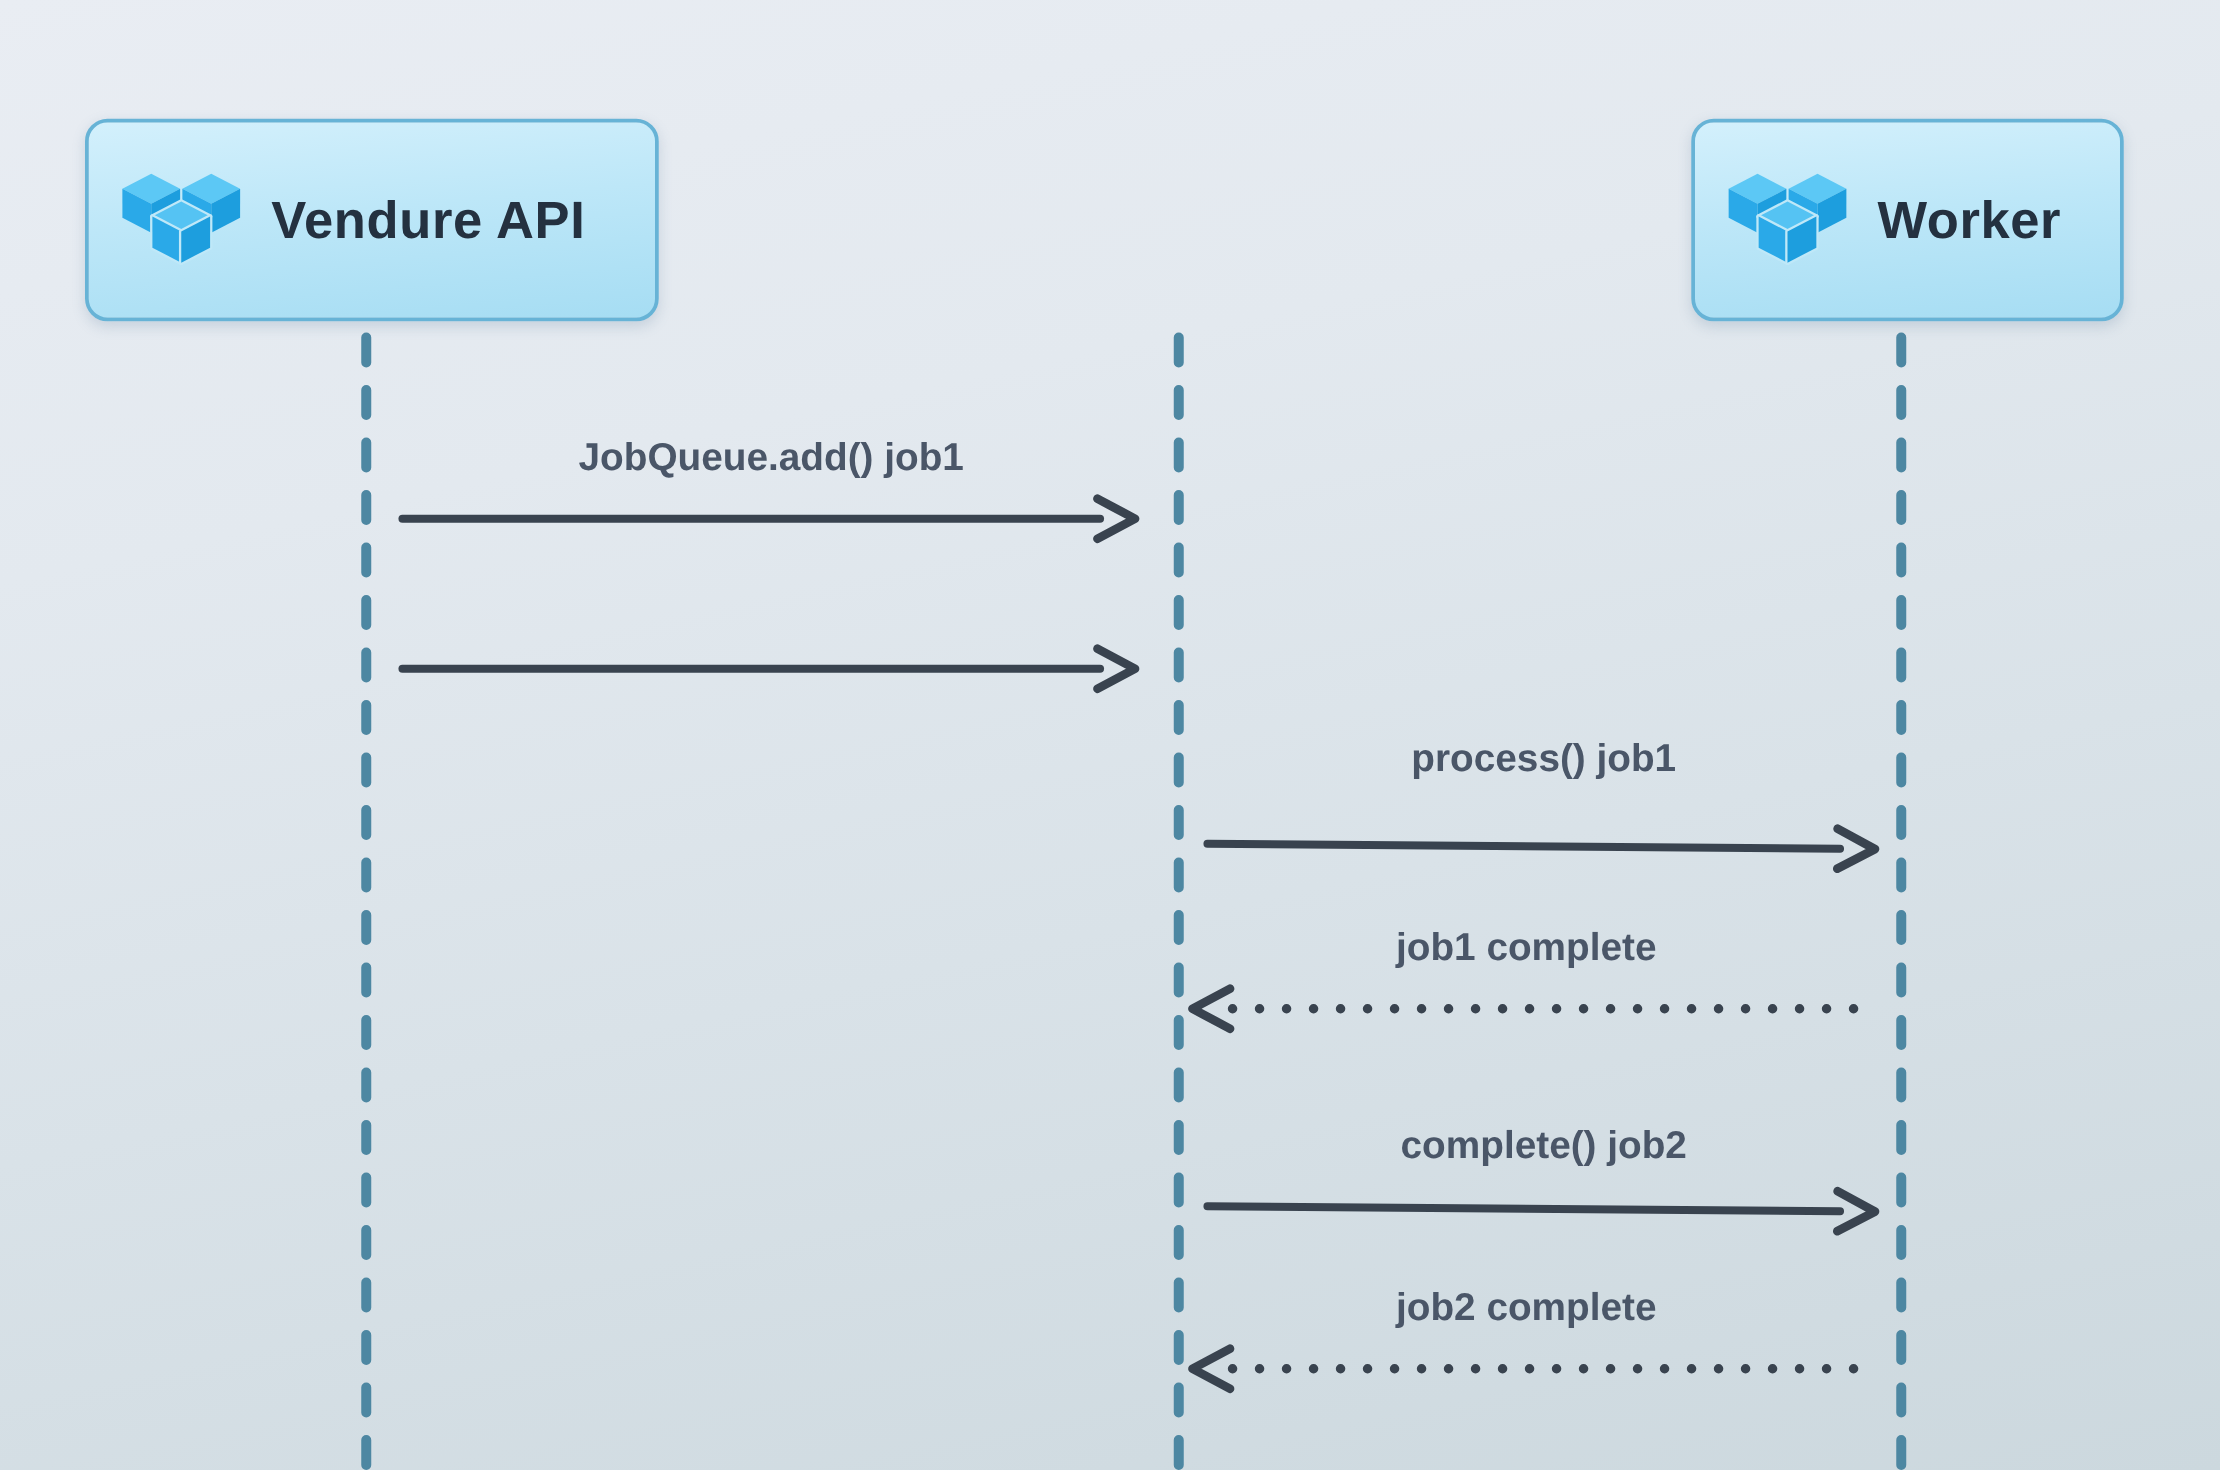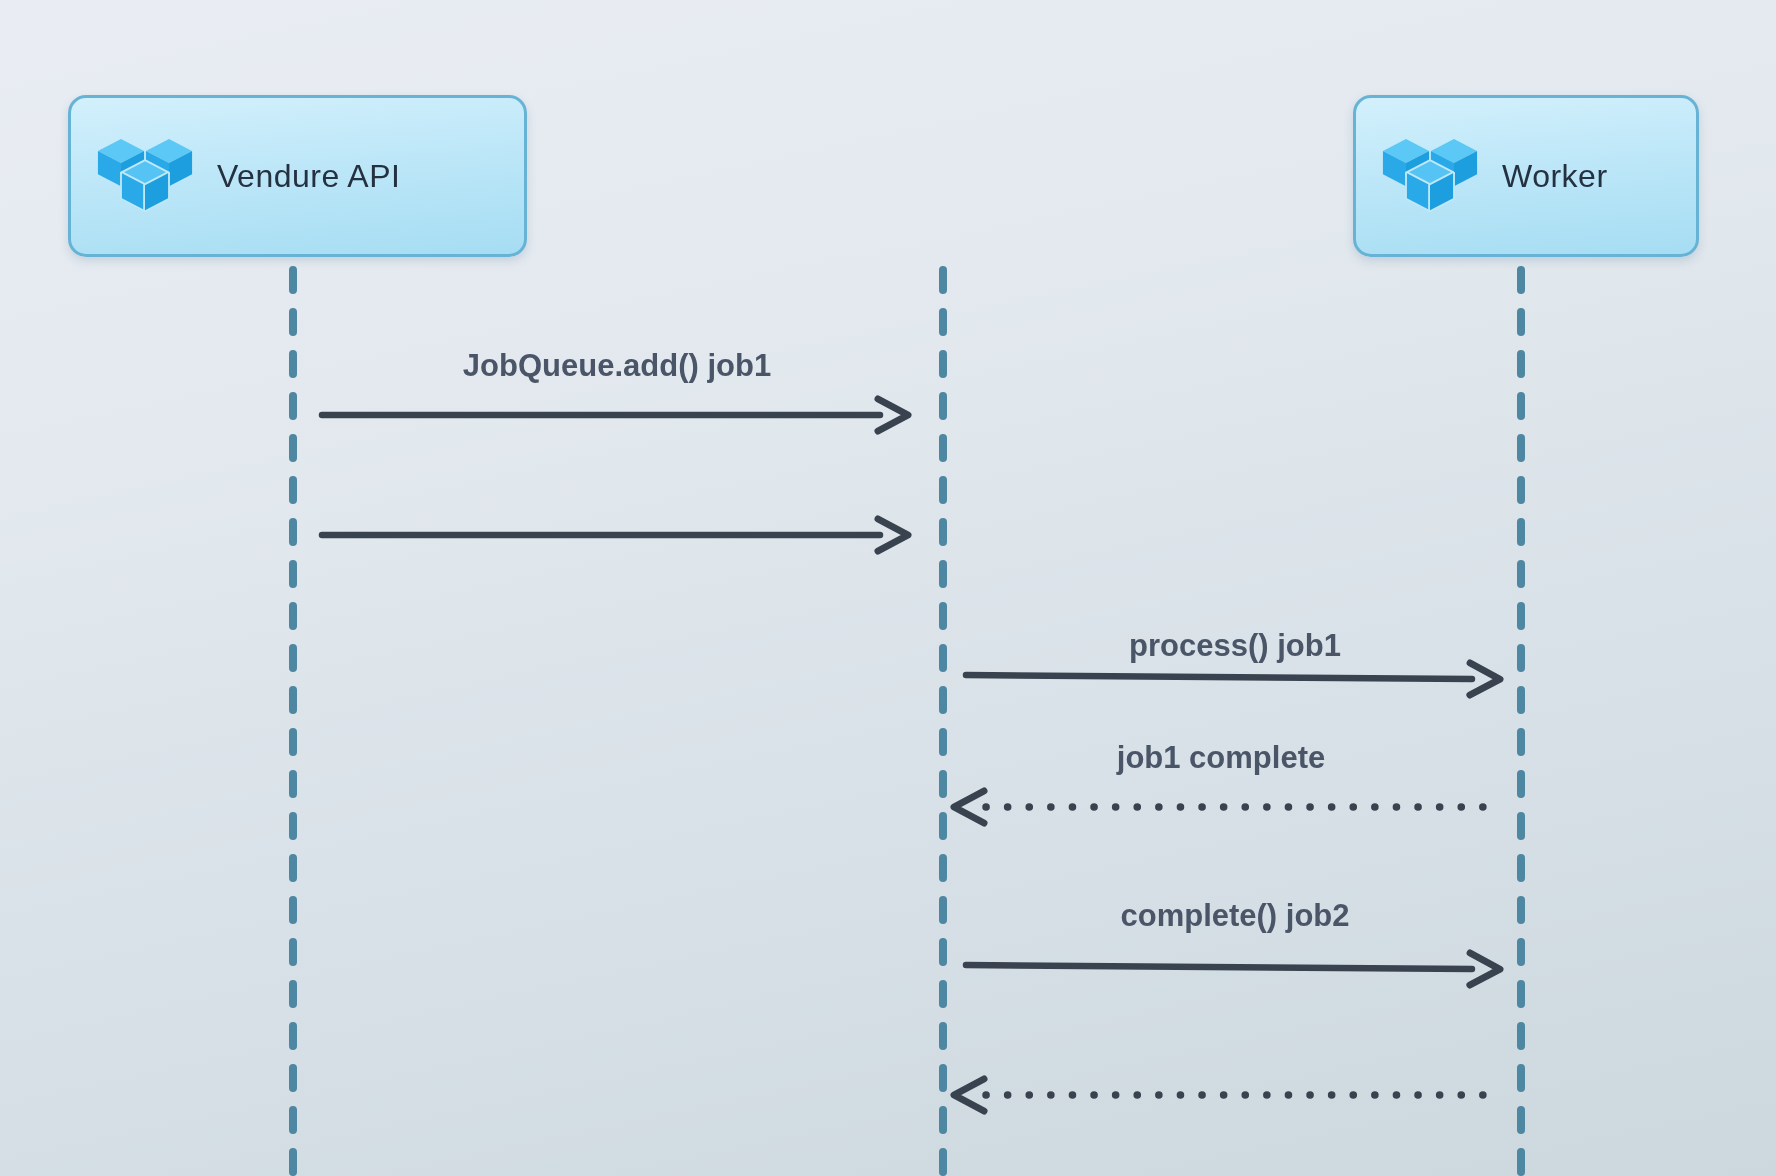--- a/index.html
+++ b/index.html
@@ -29,39 +29,39 @@
   }
   .actor.periwinkle{
     background:linear-gradient(180deg,#eaeffa 0%,#dde6f6 40%,#c8d5ed 100%);
     border:none;
     box-shadow:0 4px 10px rgba(90,125,155,0.18);
   }
   .actor-vendure{left:68px;width:459px;}
   .actor-job{left:725px;width:442px;}
   .actor-worker{left:1353px;width:346px;}
   .actor-title{
-    font-size:32px;font-weight:400;color:#243140;letter-spacing:0.5px;
+    font-size:42px;font-weight:700;color:#243140;letter-spacing:0.5px;
     white-space:nowrap;
     text-align:right;
   }
   .actor-icon{display:flex;align-items:center;}
   
   .lifeline{position:absolute;top:262px;width:12px;height:914px;}
   
   .msg-label{
     position:absolute;height:46px;line-height:46px;
     text-align:center;font-size:31px;font-weight:700;color:#4a5668;
     white-space:nowrap;
   }
   .msg-arrow{position:absolute;height:52px;}
   .tilt{transform:rotate(0.45deg);transform-origin:0 50%;}
   
   .lbl-1{left:318px;width:598px;top:343px;}
   .lbl-2{left:318px;width:598px;top:463px;}
-  .lbl-3{left:962px;width:546px;top:623px;}
+  .lbl-3{left:962px;width:546px;top:584px;}
   .lbl-4{left:946px;width:550px;top:735px;}
   .lbl-5{left:962px;width:546px;top:893px;}
   .lbl-6{left:946px;width:550px;top:1023px;}
   
   .arr-1{left:318px;width:598px;top:389px;}
   .arr-2{left:318px;width:598px;top:509px;}
   .arr-3{left:962px;width:546px;top:649px;}
   .arr-4{left:946px;width:550px;top:781px;}
   .arr-5{left:962px;width:546px;top:939px;}
   .arr-6{left:946px;width:550px;top:1069px;}
@@ -146,18 +146,19 @@
     <line x1="40" y1="26" x2="544" y2="26" stroke="#39434f" stroke-width="7.5" stroke-linecap="round" stroke-dasharray="0.1 21.5"></line>
     <polyline points="38,10 8,26 38,42" fill="none" stroke="#39434f" stroke-width="7" stroke-linecap="round" stroke-linejoin="round"></polyline>
   </svg>
 
   <div class="msg-label lbl-5">complete() job2</div>
   <svg class="msg-arrow arr-5 tilt" width="546" height="52">
     <line x1="4" y1="26" x2="510" y2="26" stroke="#39434f" stroke-width="6.5" stroke-linecap="round"></line>
     <polyline points="508,10 538,26 508,42" fill="none" stroke="#39434f" stroke-width="7" stroke-linecap="round" stroke-linejoin="round"></polyline>
   </svg>
 
+  <div class="msg-label lbl-6">job2 complete</div>
   <svg class="msg-arrow arr-6" width="550" height="52">
     <line x1="40" y1="26" x2="544" y2="26" stroke="#39434f" stroke-width="7.5" stroke-linecap="round" stroke-dasharray="0.1 21.5"></line>
     <polyline points="38,10 8,26 38,42" fill="none" stroke="#39434f" stroke-width="7" stroke-linecap="round" stroke-linejoin="round"></polyline>
   </svg>
 
 </div>
 
 </body></html>

